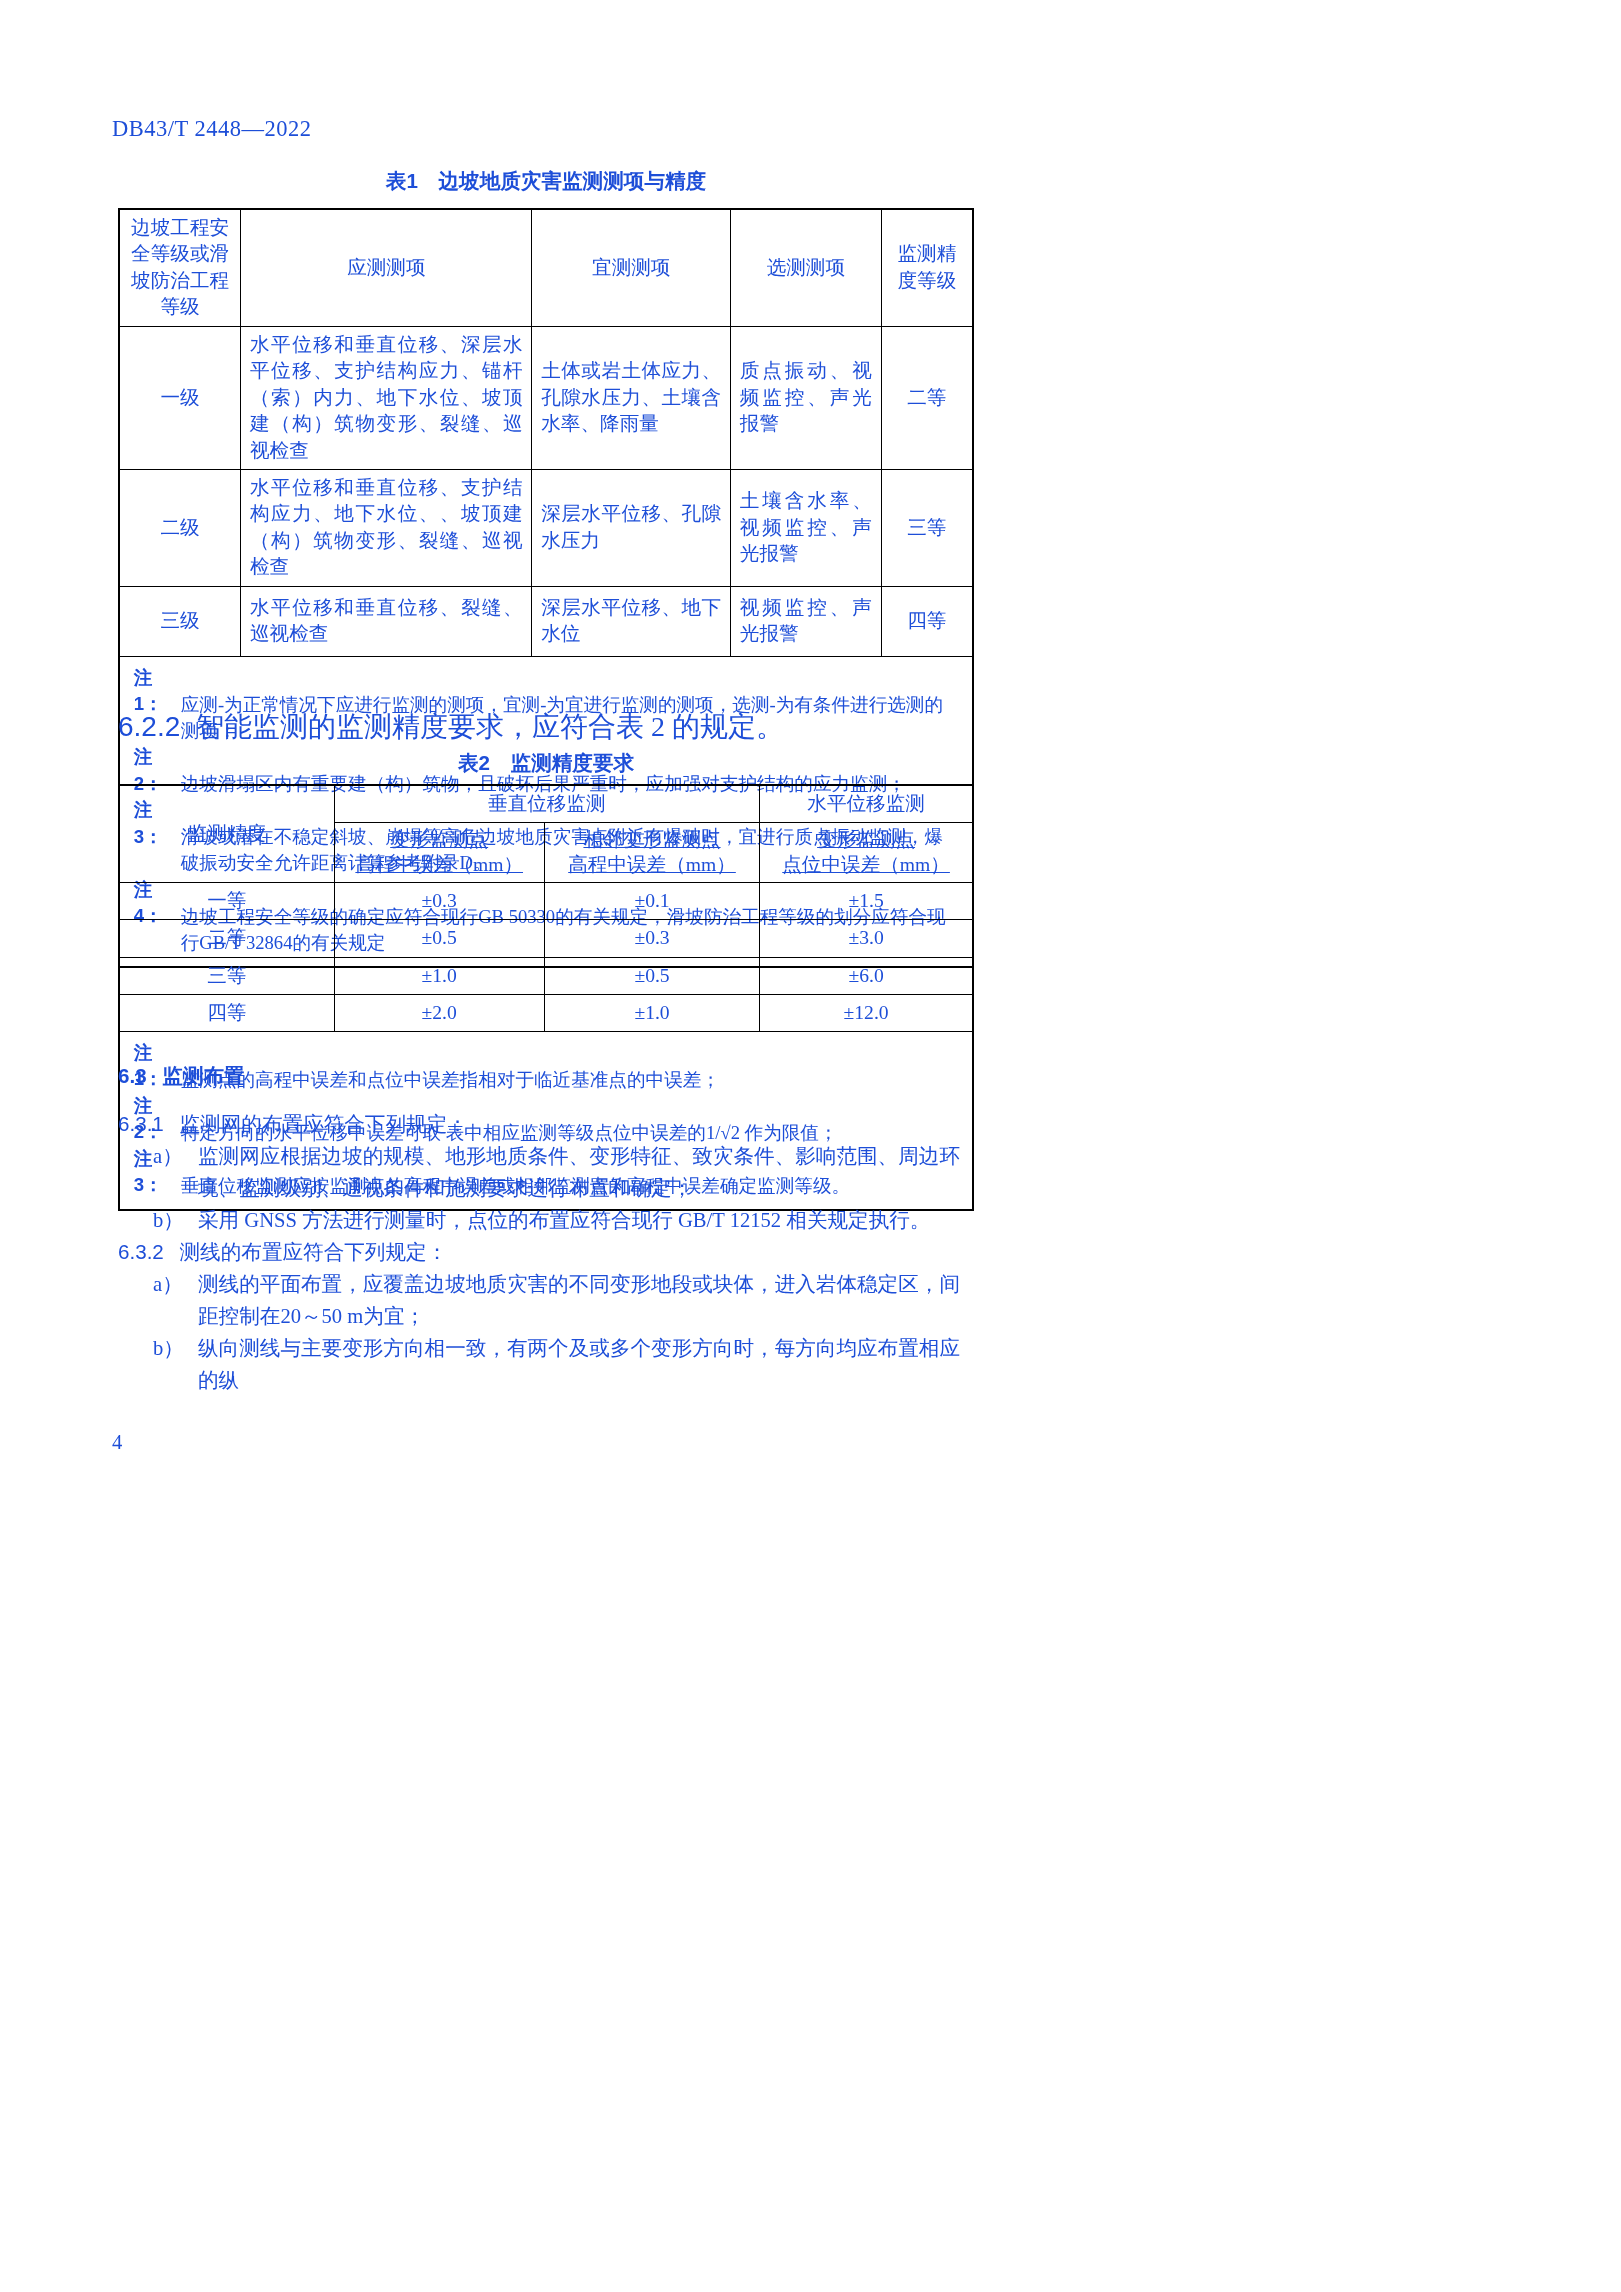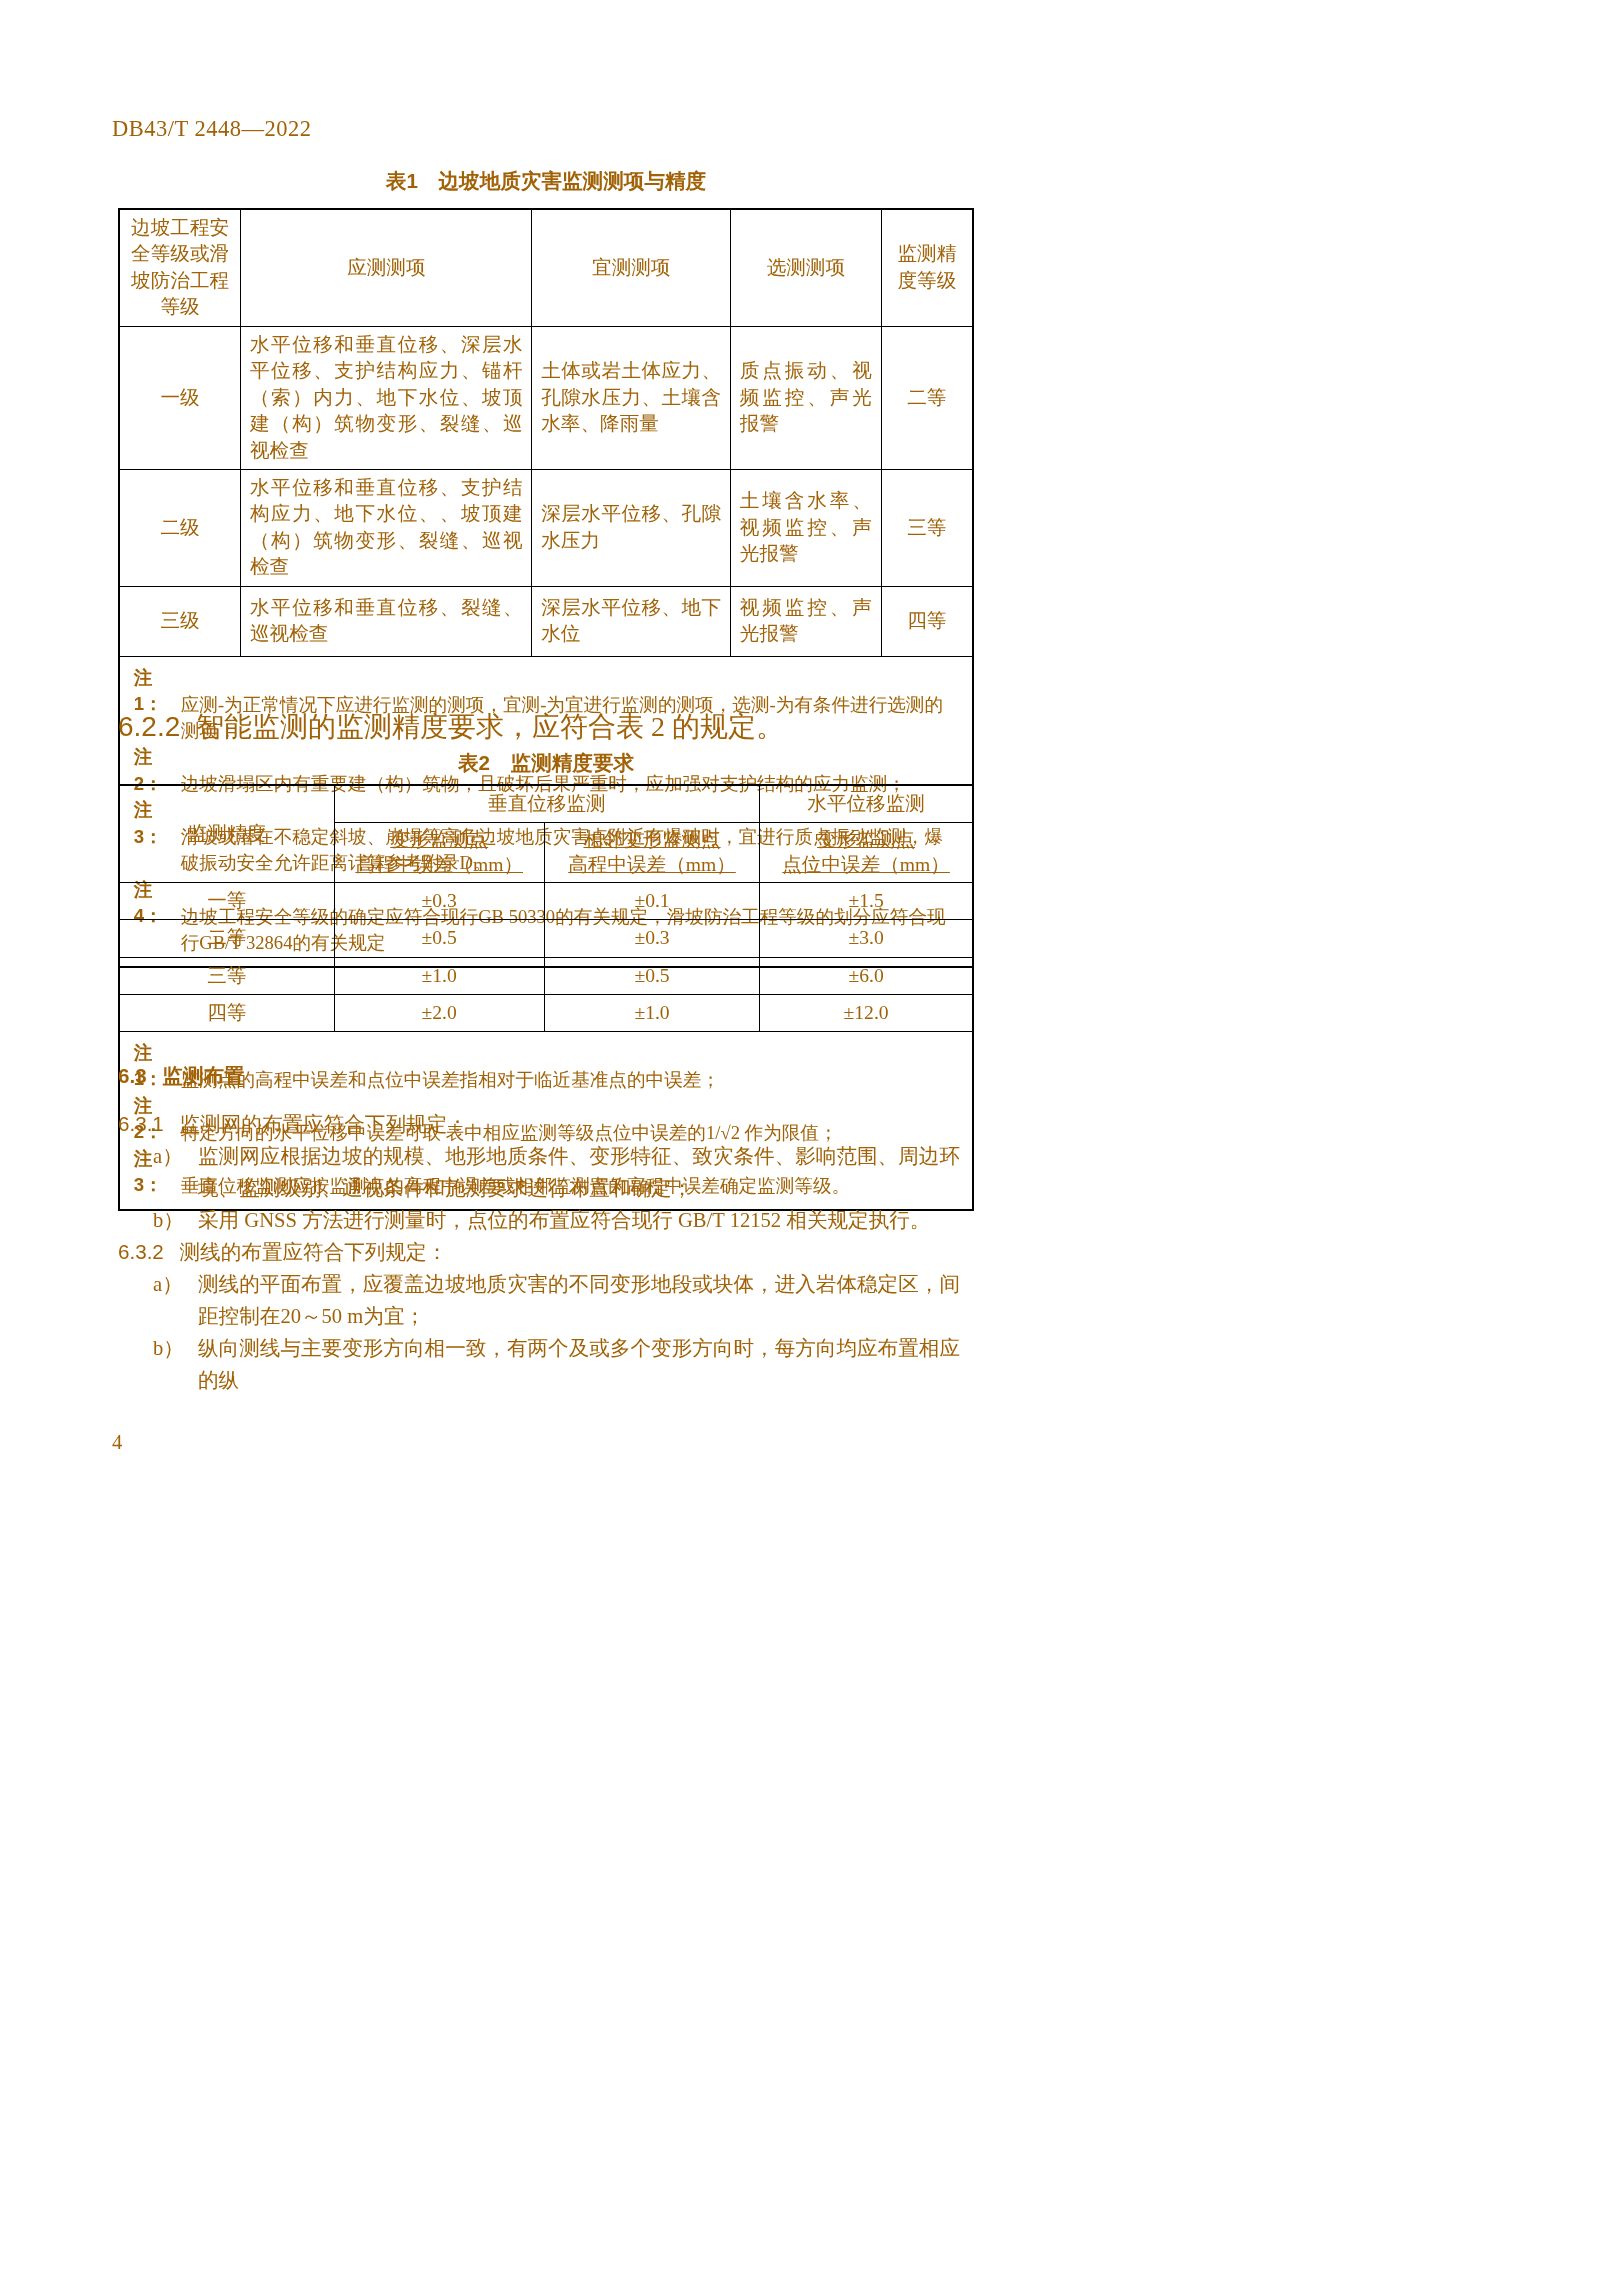--- a/index.html
+++ b/index.html
@@ -2,21 +2,21 @@
 <html><head>
 <meta charset="utf-8">
 <style>
   * { box-sizing: border-box; }
   html, body { margin: 0; padding: 0; background: #ffffff; }
   .page {
     position: relative;
     width: 1621px;
     height: 2293px;
     background: #ffffff;
-    color: #a16207;
+    color: #1d4ed8;
     font-family: "Liberation Serif", "DejaVu Serif", serif;
     overflow: hidden;
   }
   .doc-code {
     position: absolute;
     left: 112px;
     top: 116px;
     font-size: 22.5px;
     letter-spacing: 0.5px;
   }

